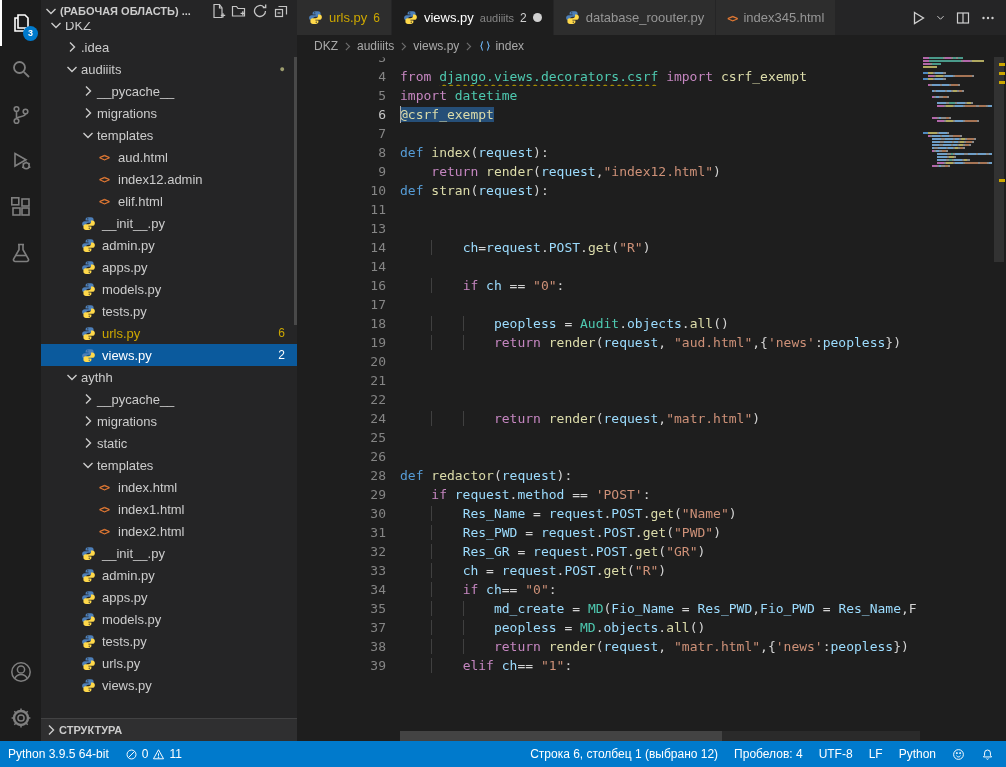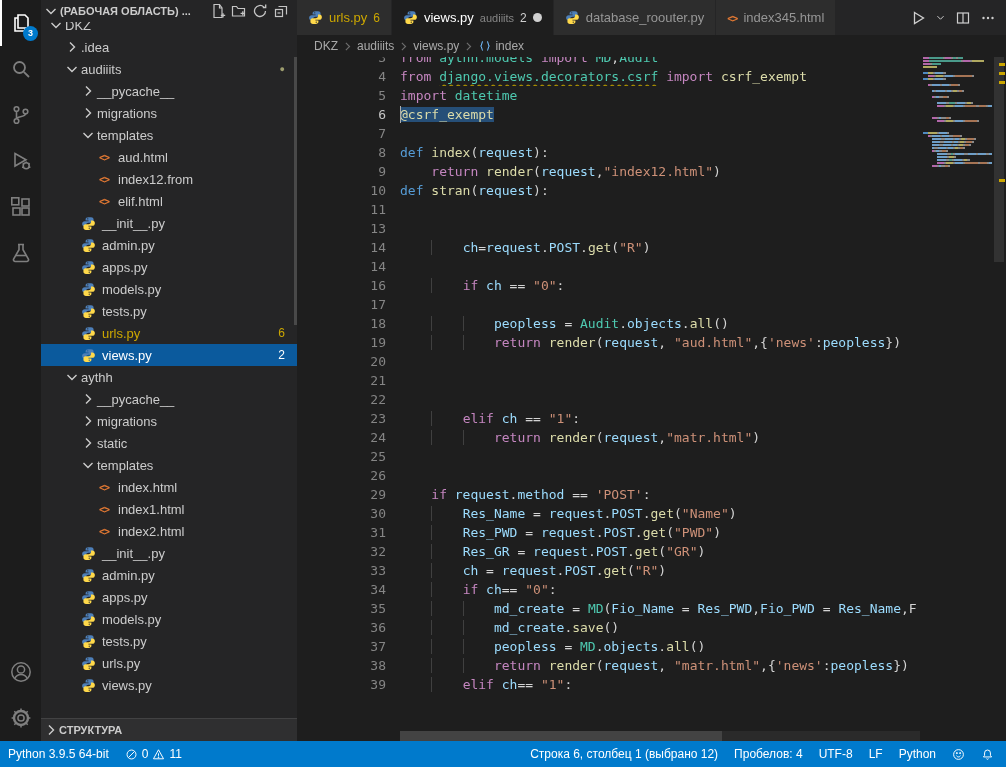--- a/index.html
+++ b/index.html
@@ -285,21 +285,21 @@
           <span class="tree-icon">
             <span class="html-glyph">&lt;&gt;</span>
           </span>
           <span class="tree-label">aud.html</span>
           <span class="tree-spacer"></span>
         </div>
         <div class="tree-row" style="padding-left: 55px;">
           <span class="tree-icon">
             <span class="html-glyph">&lt;&gt;</span>
           </span>
-          <span class="tree-label">index12.from</span>
+          <span class="tree-label">index12.admin</span>
           <span class="tree-spacer"></span>
         </div>
         <div class="tree-row" style="padding-left: 55px;">
           <span class="tree-icon">
             <span class="html-glyph">&lt;&gt;</span>
           </span>
           <span class="tree-label">elif.html</span>
           <span class="tree-spacer"></span>
         </div>
         <div class="tree-row" style="padding-left: 39px;">
@@ -610,51 +610,50 @@
           <span>
             <svg viewBox="0 0 16 16" fill="none" stroke="#75beff" stroke-width="1.2">
               <path d="M5.5 3C4 3 4.8 8 2.8 8c2 0 1.2 5 2.7 5M10.5 3c1.5 0 .7 5 2.7 5-2 0-1.2 5-2.7 5"></path>
             </svg>
           </span>
           <span>index</span>
         </span>
       </div>
     <div class="editor-main">
       <div class="scrolled" id="code-scroll">
-          <div class="code-row"><span class="ln">3</span><span class="lc"><span class="tk kw">from </span><span class="tk type">aythh.models</span><span class="tk txt"> </span><span class="tk kw">import</span><span class="tk txt"> </span><span class="tk type">MD</span><span class="tk txt">,</span><span class="tk type">Audit</span></span></div>
+          <div class="code-row"><span class="ln">3</span></div>
           <div class="code-row"><span class="ln">4</span><span class="lc"><span class="tk kw">from </span><span class="tk wmod">django.views.decorators.csrf</span><span class="tk txt"> </span><span class="tk kw">import</span><span class="tk txt"> </span><span class="tk fn">csrf_exempt</span></span></div>
           <div class="code-row"><span class="ln">5</span><span class="lc"><span class="tk kw">import</span><span class="tk txt"> </span><span class="tk type">datetime</span></span></div>
           <div class="code-row"><span class="ln active">6</span><span class="lc"><span class="caret"></span><span class="tk fn sel">@csrf_exempt</span></span></div>
           <div class="code-row"><span class="ln">7</span><span class="lc"></span></div>
           <div class="code-row"><span class="ln">8</span><span class="lc"><span class="tk def">def </span><span class="tk fn">index</span><span class="tk txt">(</span><span class="tk var">request</span><span class="tk txt">):</span></span></div>
           <div class="code-row"><span class="ln">9</span><span class="lc"><span class="tk ig">    </span><span class="tk kw">return</span><span class="tk txt"> </span><span class="tk fn">render</span><span class="tk txt">(</span><span class="tk var">request</span><span class="tk txt">,</span><span class="tk str">"index12.html"</span><span class="tk txt">)</span></span></div>
           <div class="code-row"><span class="ln">10</span><span class="lc"><span class="tk def">def </span><span class="tk fn">stran</span><span class="tk txt">(</span><span class="tk var">request</span><span class="tk txt">):</span></span></div>
           <div class="code-row"><span class="ln">11</span><span class="lc"></span></div>
           <div class="code-row"><span class="ln">13</span><span class="lc"></span></div>
           <div class="code-row"><span class="ln">14</span><span class="lc"><span class="tk ig">    </span><span class="tk ig guided">    </span><span class="tk var">ch</span><span class="tk txt">=</span><span class="tk var">request</span><span class="tk txt">.</span><span class="tk var">POST</span><span class="tk txt">.</span><span class="tk fn">get</span><span class="tk txt">(</span><span class="tk str">"R"</span><span class="tk txt">)</span></span></div>
           <div class="code-row"><span class="ln">14</span><span class="lc"></span></div>
           <div class="code-row"><span class="ln">16</span><span class="lc"><span class="tk ig">    </span><span class="tk ig guided">    </span><span class="tk kw">if</span><span class="tk txt"> </span><span class="tk var">ch</span><span class="tk txt"> == </span><span class="tk str">"0"</span><span class="tk txt">:</span></span></div>
           <div class="code-row"><span class="ln">17</span><span class="lc"></span></div>
           <div class="code-row"><span class="ln">18</span><span class="lc"><span class="tk ig">    </span><span class="tk ig guided">    </span><span class="tk ig guided">    </span><span class="tk var">peopless</span><span class="tk txt"> = </span><span class="tk type">Audit</span><span class="tk txt">.</span><span class="tk var">objects</span><span class="tk txt">.</span><span class="tk fn">all</span><span class="tk txt">()</span></span></div>
           <div class="code-row"><span class="ln">19</span><span class="lc"><span class="tk ig">    </span><span class="tk ig guided">    </span><span class="tk ig guided">    </span><span class="tk kw">return</span><span class="tk txt"> </span><span class="tk fn">render</span><span class="tk txt">(</span><span class="tk var">request</span><span class="tk txt">, </span><span class="tk str">"aud.html"</span><span class="tk txt">,{</span><span class="tk str">'news'</span><span class="tk txt">:</span><span class="tk var">peopless</span><span class="tk txt">})</span></span></div>
           <div class="code-row"><span class="ln">20</span><span class="lc"></span></div>
           <div class="code-row"><span class="ln">21</span><span class="lc"></span></div>
           <div class="code-row"><span class="ln">22</span><span class="lc"></span></div>
-          <div class="code-row"><span class="ln">23</span><span class="lc"><span class="tk ig">    </span><span class="tk ig guided">    </span><span class="tk kw">elif</span><span class="tk txt"> </span><span class="tk var">ch</span><span class="tk txt"> == </span><span class="tk str">"1"</span><span class="tk txt">:</span></span></div>
           <div class="code-row"><span class="ln">24</span><span class="lc"><span class="tk ig">    </span><span class="tk ig guided">    </span><span class="tk ig guided">    </span><span class="tk kw">return</span><span class="tk txt"> </span><span class="tk fn">render</span><span class="tk txt">(</span><span class="tk var">request</span><span class="tk txt">,</span><span class="tk str">"matr.html"</span><span class="tk txt">)</span></span></div>
           <div class="code-row"><span class="ln">25</span><span class="lc"></span></div>
           <div class="code-row"><span class="ln">26</span><span class="lc"></span></div>
+          <div class="code-row"><span class="ln">28</span><span class="lc"><span class="tk def">def </span><span class="tk fn">redactor</span><span class="tk txt">(</span><span class="tk var">request</span><span class="tk txt">):</span></span></div>
           <div class="code-row"><span class="ln">29</span><span class="lc"><span class="tk ig">    </span><span class="tk kw">if</span><span class="tk txt"> </span><span class="tk var">request</span><span class="tk txt">.</span><span class="tk var">method</span><span class="tk txt"> == </span><span class="tk str">'POST'</span><span class="tk txt">:</span></span></div>
           <div class="code-row"><span class="ln">30</span><span class="lc"><span class="tk ig">    </span><span class="tk ig guided">    </span><span class="tk var">Res_Name</span><span class="tk txt"> = </span><span class="tk var">request</span><span class="tk txt">.</span><span class="tk var">POST</span><span class="tk txt">.</span><span class="tk fn">get</span><span class="tk txt">(</span><span class="tk str">"Name"</span><span class="tk txt">)</span></span></div>
           <div class="code-row"><span class="ln">31</span><span class="lc"><span class="tk ig">    </span><span class="tk ig guided">    </span><span class="tk var">Res_PWD</span><span class="tk txt"> = </span><span class="tk var">request</span><span class="tk txt">.</span><span class="tk var">POST</span><span class="tk txt">.</span><span class="tk fn">get</span><span class="tk txt">(</span><span class="tk str">"PWD"</span><span class="tk txt">)</span></span></div>
           <div class="code-row"><span class="ln">32</span><span class="lc"><span class="tk ig">    </span><span class="tk ig guided">    </span><span class="tk var">Res_GR</span><span class="tk txt"> = </span><span class="tk var">request</span><span class="tk txt">.</span><span class="tk var">POST</span><span class="tk txt">.</span><span class="tk fn">get</span><span class="tk txt">(</span><span class="tk str">"GR"</span><span class="tk txt">)</span></span></div>
           <div class="code-row"><span class="ln">33</span><span class="lc"><span class="tk ig">    </span><span class="tk ig guided">    </span><span class="tk var">ch</span><span class="tk txt"> = </span><span class="tk var">request</span><span class="tk txt">.</span><span class="tk var">POST</span><span class="tk txt">.</span><span class="tk fn">get</span><span class="tk txt">(</span><span class="tk str">"R"</span><span class="tk txt">)</span></span></div>
           <div class="code-row"><span class="ln">34</span><span class="lc"><span class="tk ig">    </span><span class="tk ig guided">    </span><span class="tk kw">if</span><span class="tk txt"> </span><span class="tk var">ch</span><span class="tk txt">== </span><span class="tk str">"0"</span><span class="tk txt">:</span></span></div>
           <div class="code-row"><span class="ln">35</span><span class="lc"><span class="tk ig">    </span><span class="tk ig guided">    </span><span class="tk ig guided">    </span><span class="tk var">md_create</span><span class="tk txt"> = </span><span class="tk type">MD</span><span class="tk txt">(</span><span class="tk var">Fio_Name</span><span class="tk txt"> = </span><span class="tk var">Res_PWD</span><span class="tk txt">,</span><span class="tk var">Fio_PWD</span><span class="tk txt"> = </span><span class="tk var">Res_Name</span><span class="tk txt">,F</span></span></div>
-          <div class="code-row"><span class="ln">36</span><span class="lc"><span class="tk ig">    </span><span class="tk ig guided">    </span><span class="tk ig guided">    </span><span class="tk var">md_create</span><span class="tk txt">.</span><span class="tk fn">save</span><span class="tk txt">()</span></span></div>
           <div class="code-row"><span class="ln">37</span><span class="lc"><span class="tk ig">    </span><span class="tk ig guided">    </span><span class="tk ig guided">    </span><span class="tk var">peopless</span><span class="tk txt"> = </span><span class="tk type">MD</span><span class="tk txt">.</span><span class="tk var">objects</span><span class="tk txt">.</span><span class="tk fn">all</span><span class="tk txt">()</span></span></div>
           <div class="code-row"><span class="ln">38</span><span class="lc"><span class="tk ig">    </span><span class="tk ig guided">    </span><span class="tk ig guided">    </span><span class="tk kw">return</span><span class="tk txt"> </span><span class="tk fn">render</span><span class="tk txt">(</span><span class="tk var">request</span><span class="tk txt">, </span><span class="tk str">"matr.html"</span><span class="tk txt">,{</span><span class="tk str">'news'</span><span class="tk txt">:</span><span class="tk var">peopless</span><span class="tk txt">})</span></span></div>
           <div class="code-row"><span class="ln">39</span><span class="lc"><span class="tk ig">    </span><span class="tk ig guided">    </span><span class="tk kw">elif</span><span class="tk txt"> </span><span class="tk var">ch</span><span class="tk txt">== </span><span class="tk str">"1"</span><span class="tk txt">:</span></span></div>
         </div>
       <div class="hscroll">
           <div class="hthumb"></div>
         </div>
       <div class="minimap" id="minimap">
           <div class="mm-row">
             <span style="width: 5.75px; background: rgb(178, 103, 169);"></span>

